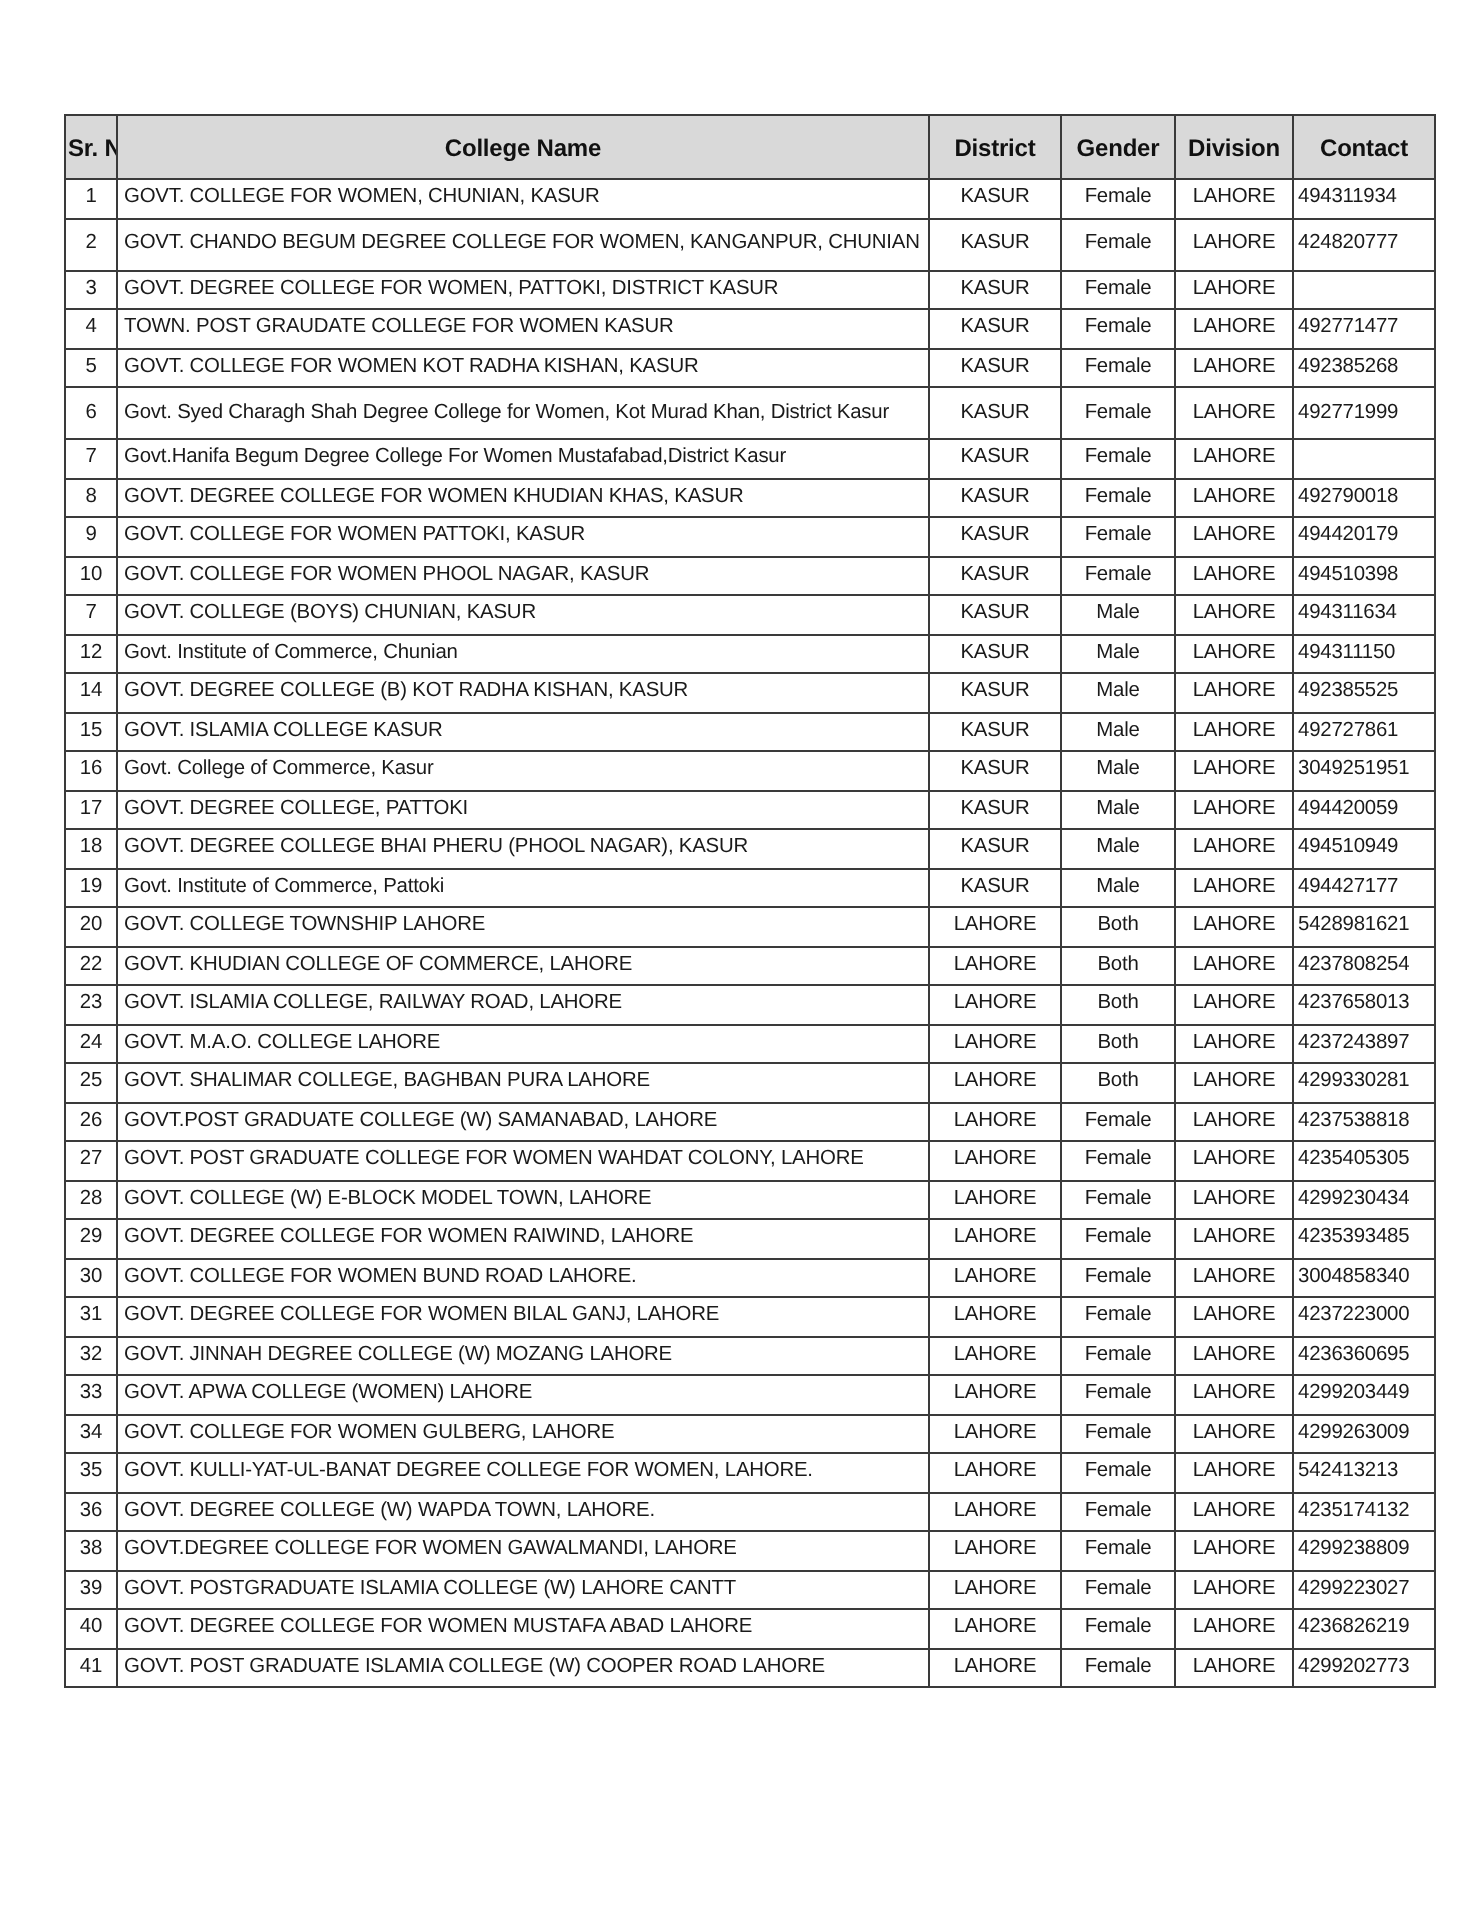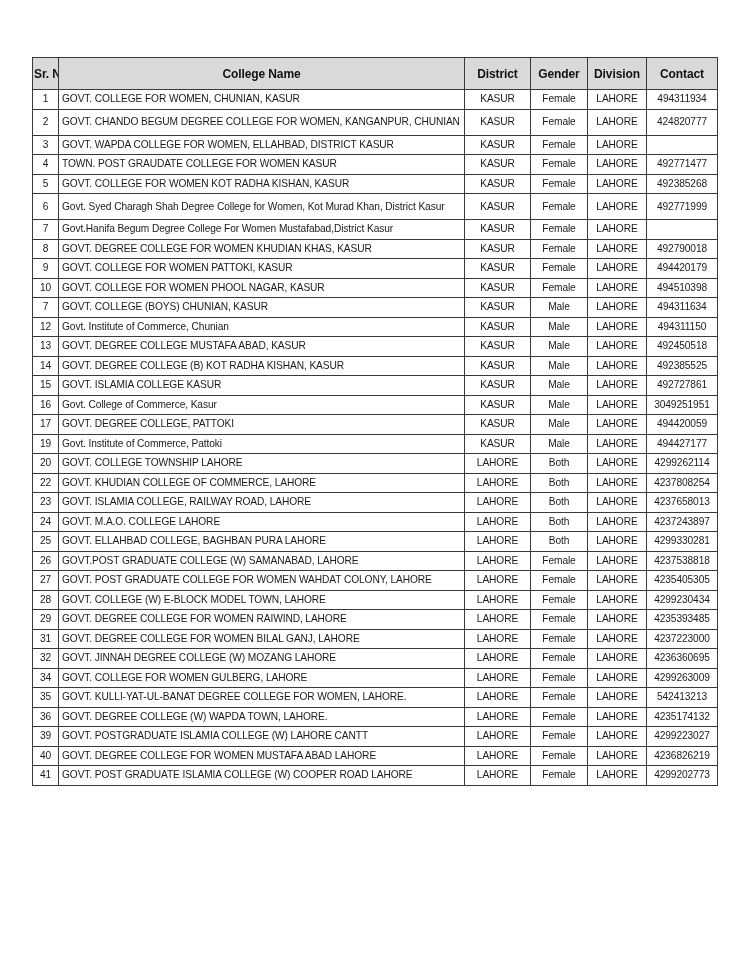--- a/index.html
+++ b/index.html
@@ -45,21 +45,21 @@
       line-height: 14px;
       padding: 0 1px;
     }
     #college-table td {
       height: 18.5px;
     }
     #college-table tr.tall td { height: 25px; }
     #college-table td.sr { text-align: center; padding: 0 1px; }
     #college-table td.name { text-align: left; white-space: normal; }
     #college-table td.center { text-align: center; }
-    #college-table td.contact { text-align: center; padding: 0 2px; }
+    #college-table td.contact { padding: 0 2px; }
 
     col.c-sr { width: 26px; }
     col.c-name { width: 406px; }
     col.c-district { width: 66px; }
     col.c-gender { width: 57px; }
     col.c-division { width: 59px; }
     col.c-contact { width: 71px; }
   </style>
 </head>
 <body>
@@ -95,21 +95,21 @@
       <tr class="tall">
         <td class="sr">2</td>
         <td class="name">GOVT. CHANDO BEGUM DEGREE COLLEGE FOR WOMEN, KANGANPUR, CHUNIAN</td>
         <td class="center">KASUR</td>
         <td class="center">Female</td>
         <td class="center">LAHORE</td>
         <td class="contact">424820777</td>
       </tr>
       <tr>
         <td class="sr">3</td>
-        <td class="name">GOVT. WAPDA COLLEGE FOR WOMEN, ELLAHBAD, DISTRICT KASUR</td>
+        <td class="name">GOVT. DEGREE COLLEGE FOR WOMEN, PATTOKI, DISTRICT KASUR</td>
         <td class="center">KASUR</td>
         <td class="center">Female</td>
         <td class="center">LAHORE</td>
         <td class="contact"></td>
       </tr>
       <tr>
         <td class="sr">4</td>
         <td class="name">TOWN. POST GRAUDATE COLLEGE FOR WOMEN KASUR</td>
         <td class="center">KASUR</td>
         <td class="center">Female</td>
@@ -174,28 +174,20 @@
       </tr>
       <tr>
         <td class="sr">12</td>
         <td class="name">Govt. Institute of Commerce, Chunian</td>
         <td class="center">KASUR</td>
         <td class="center">Male</td>
         <td class="center">LAHORE</td>
         <td class="contact">494311150</td>
       </tr>
       <tr>
-        <td class="sr">13</td>
-        <td class="name">GOVT. DEGREE COLLEGE MUSTAFA ABAD, KASUR</td>
-        <td class="center">KASUR</td>
-        <td class="center">Male</td>
-        <td class="center">LAHORE</td>
-        <td class="contact">492450518</td>
-      </tr>
-      <tr>
         <td class="sr">14</td>
         <td class="name">GOVT. DEGREE COLLEGE (B) KOT RADHA KISHAN, KASUR</td>
         <td class="center">KASUR</td>
         <td class="center">Male</td>
         <td class="center">LAHORE</td>
         <td class="contact">492385525</td>
       </tr>
       <tr>
         <td class="sr">15</td>
         <td class="name">GOVT. ISLAMIA COLLEGE KASUR</td>
@@ -214,34 +206,42 @@
       </tr>
       <tr>
         <td class="sr">17</td>
         <td class="name">GOVT.  DEGREE COLLEGE, PATTOKI</td>
         <td class="center">KASUR</td>
         <td class="center">Male</td>
         <td class="center">LAHORE</td>
         <td class="contact">494420059</td>
       </tr>
       <tr>
+        <td class="sr">18</td>
+        <td class="name">GOVT. DEGREE COLLEGE BHAI PHERU (PHOOL NAGAR), KASUR</td>
+        <td class="center">KASUR</td>
+        <td class="center">Male</td>
+        <td class="center">LAHORE</td>
+        <td class="contact">494510949</td>
+      </tr>
+      <tr>
         <td class="sr">19</td>
         <td class="name">Govt. Institute of Commerce, Pattoki</td>
         <td class="center">KASUR</td>
         <td class="center">Male</td>
         <td class="center">LAHORE</td>
         <td class="contact">494427177</td>
       </tr>
       <tr>
         <td class="sr">20</td>
         <td class="name">GOVT. COLLEGE TOWNSHIP LAHORE</td>
         <td class="center">LAHORE</td>
         <td class="center">Both</td>
         <td class="center">LAHORE</td>
-        <td class="contact">4299262114</td>
+        <td class="contact">5428981621</td>
       </tr>
       <tr>
         <td class="sr">22</td>
         <td class="name">GOVT. KHUDIAN COLLEGE OF COMMERCE, LAHORE</td>
         <td class="center">LAHORE</td>
         <td class="center">Both</td>
         <td class="center">LAHORE</td>
         <td class="contact">4237808254</td>
       </tr>
       <tr>
@@ -255,21 +255,21 @@
       <tr>
         <td class="sr">24</td>
         <td class="name">GOVT. M.A.O. COLLEGE LAHORE</td>
         <td class="center">LAHORE</td>
         <td class="center">Both</td>
         <td class="center">LAHORE</td>
         <td class="contact">4237243897</td>
       </tr>
       <tr>
         <td class="sr">25</td>
-        <td class="name">GOVT. ELLAHBAD COLLEGE, BAGHBAN PURA LAHORE</td>
+        <td class="name">GOVT. SHALIMAR COLLEGE, BAGHBAN PURA LAHORE</td>
         <td class="center">LAHORE</td>
         <td class="center">Both</td>
         <td class="center">LAHORE</td>
         <td class="contact">4299330281</td>
       </tr>
       <tr>
         <td class="sr">26</td>
         <td class="name">GOVT.POST GRADUATE COLLEGE (W) SAMANABAD, LAHORE</td>
         <td class="center">LAHORE</td>
         <td class="center">Female</td>
@@ -294,36 +294,52 @@
       </tr>
       <tr>
         <td class="sr">29</td>
         <td class="name">GOVT. DEGREE COLLEGE FOR WOMEN RAIWIND, LAHORE</td>
         <td class="center">LAHORE</td>
         <td class="center">Female</td>
         <td class="center">LAHORE</td>
         <td class="contact">4235393485</td>
       </tr>
       <tr>
+        <td class="sr">30</td>
+        <td class="name">GOVT. COLLEGE FOR WOMEN BUND ROAD LAHORE.</td>
+        <td class="center">LAHORE</td>
+        <td class="center">Female</td>
+        <td class="center">LAHORE</td>
+        <td class="contact">3004858340</td>
+      </tr>
+      <tr>
         <td class="sr">31</td>
         <td class="name">GOVT. DEGREE COLLEGE FOR WOMEN BILAL GANJ, LAHORE</td>
         <td class="center">LAHORE</td>
         <td class="center">Female</td>
         <td class="center">LAHORE</td>
         <td class="contact">4237223000</td>
       </tr>
       <tr>
         <td class="sr">32</td>
         <td class="name">GOVT. JINNAH DEGREE COLLEGE (W) MOZANG LAHORE</td>
         <td class="center">LAHORE</td>
         <td class="center">Female</td>
         <td class="center">LAHORE</td>
         <td class="contact">4236360695</td>
       </tr>
       <tr>
+        <td class="sr">33</td>
+        <td class="name">GOVT. APWA COLLEGE (WOMEN) LAHORE</td>
+        <td class="center">LAHORE</td>
+        <td class="center">Female</td>
+        <td class="center">LAHORE</td>
+        <td class="contact">4299203449</td>
+      </tr>
+      <tr>
         <td class="sr">34</td>
         <td class="name">GOVT. COLLEGE FOR WOMEN GULBERG, LAHORE</td>
         <td class="center">LAHORE</td>
         <td class="center">Female</td>
         <td class="center">LAHORE</td>
         <td class="contact">4299263009</td>
       </tr>
       <tr>
         <td class="sr">35</td>
         <td class="name">GOVT. KULLI-YAT-UL-BANAT DEGREE COLLEGE FOR WOMEN, LAHORE.</td>
@@ -332,20 +348,28 @@
         <td class="center">LAHORE</td>
         <td class="contact">542413213</td>
       </tr>
       <tr>
         <td class="sr">36</td>
         <td class="name">GOVT. DEGREE COLLEGE (W) WAPDA TOWN, LAHORE.</td>
         <td class="center">LAHORE</td>
         <td class="center">Female</td>
         <td class="center">LAHORE</td>
         <td class="contact">4235174132</td>
+      </tr>
+      <tr>
+        <td class="sr">38</td>
+        <td class="name">GOVT.DEGREE COLLEGE FOR WOMEN GAWALMANDI, LAHORE</td>
+        <td class="center">LAHORE</td>
+        <td class="center">Female</td>
+        <td class="center">LAHORE</td>
+        <td class="contact">4299238809</td>
       </tr>
       <tr>
         <td class="sr">39</td>
         <td class="name">GOVT. POSTGRADUATE ISLAMIA COLLEGE (W) LAHORE CANTT</td>
         <td class="center">LAHORE</td>
         <td class="center">Female</td>
         <td class="center">LAHORE</td>
         <td class="contact">4299223027</td>
       </tr>
       <tr>

